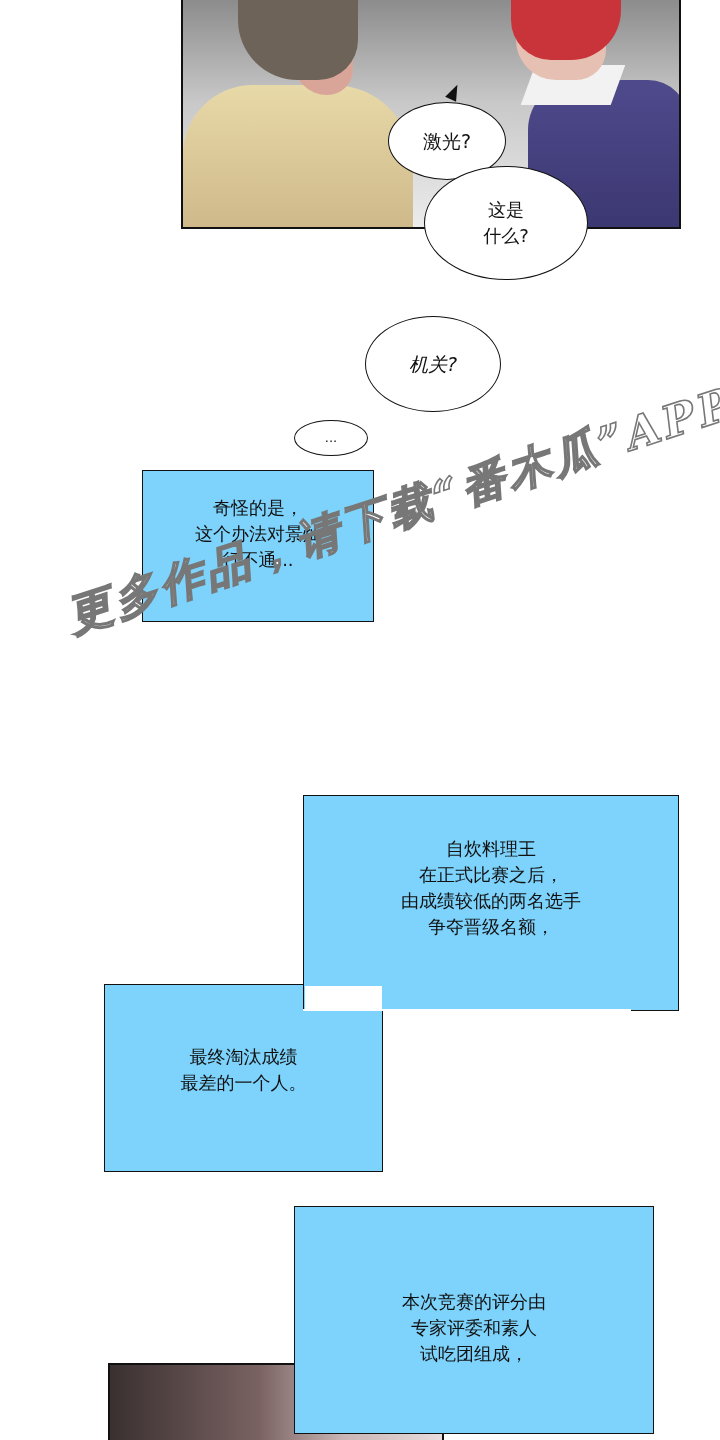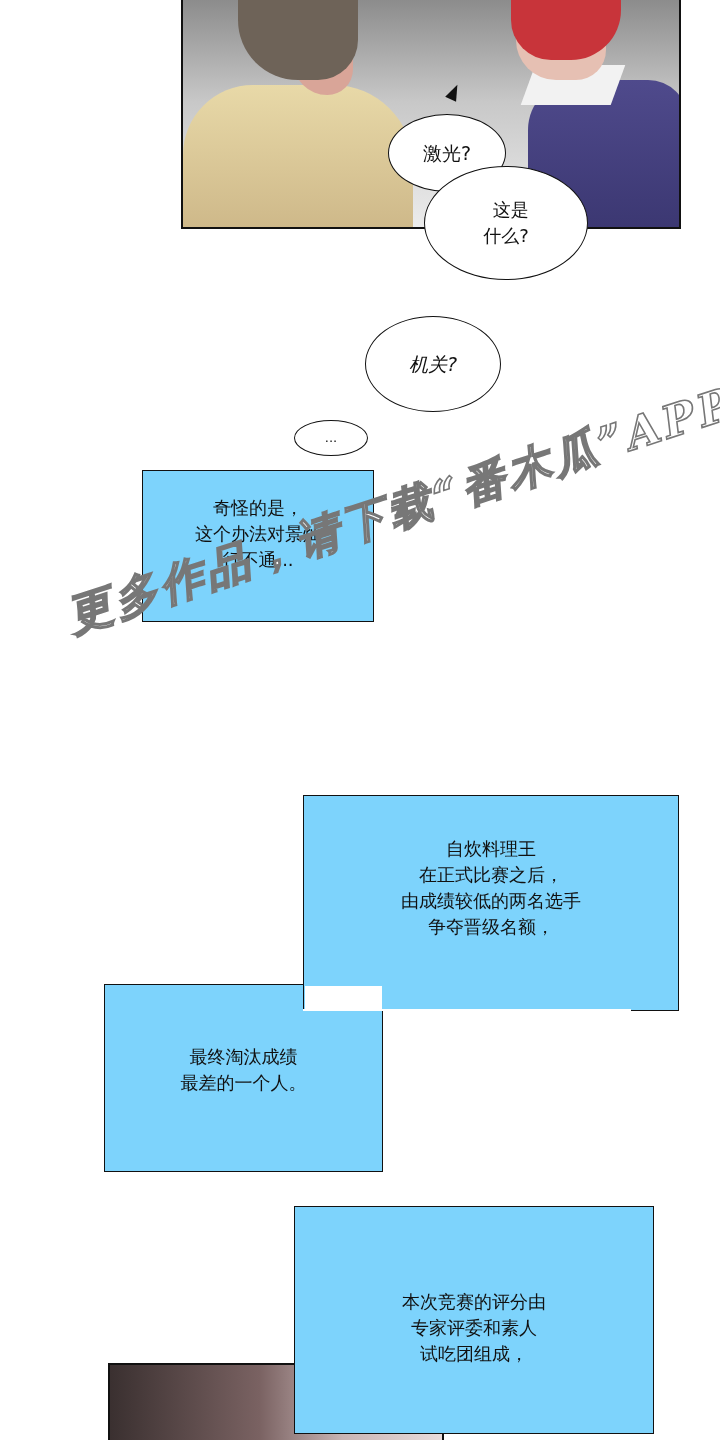--- a/index.html
+++ b/index.html
@@ -40,26 +40,26 @@
 <div class="abs panel-top">
   <div class="abs man-shirt"></div>
   <div class="abs man-face"></div>
   <div class="abs man-hair"></div>
   <div class="abs boy-shirt"></div>
   <div class="abs boy-collar"></div>
   <div class="abs boy-face"></div>
   <div class="abs boy-hair"></div>
 </div>
 
-<div class="bubble" style="left:388px; top:114px; width:116px; height:76px;">
+<div class="bubble" style="left:388px; top:102px; width:116px; height:76px;">
   <span>激光?</span>
 </div>
 <div class="tail" style="left:448px; top:84px; border-left:6px solid transparent; border-right:6px solid transparent; border-bottom:16px solid #111; transform:rotate(25deg);"></div>
 
-<div class="bubble" style="left:424px; top:166px; width:162px; height:112px; white-space:pre-line; font-size:18px;text-align:right;">
+<div class="bubble" style="left:424px; top:166px; width:162px; height:112px; white-space:pre-line; font-size:18px;">
   <span>这是
 什么?</span>
 </div>
 
 <div class="bubble" style="left:365px; top:316px; width:134px; height:94px;font-style:italic;">
   <span>机关?</span>
 </div>
 <div class="bubble" style="left:294px; top:420px; width:72px; height:34px; font-size:13px;">
   <span>...</span>
 </div>

